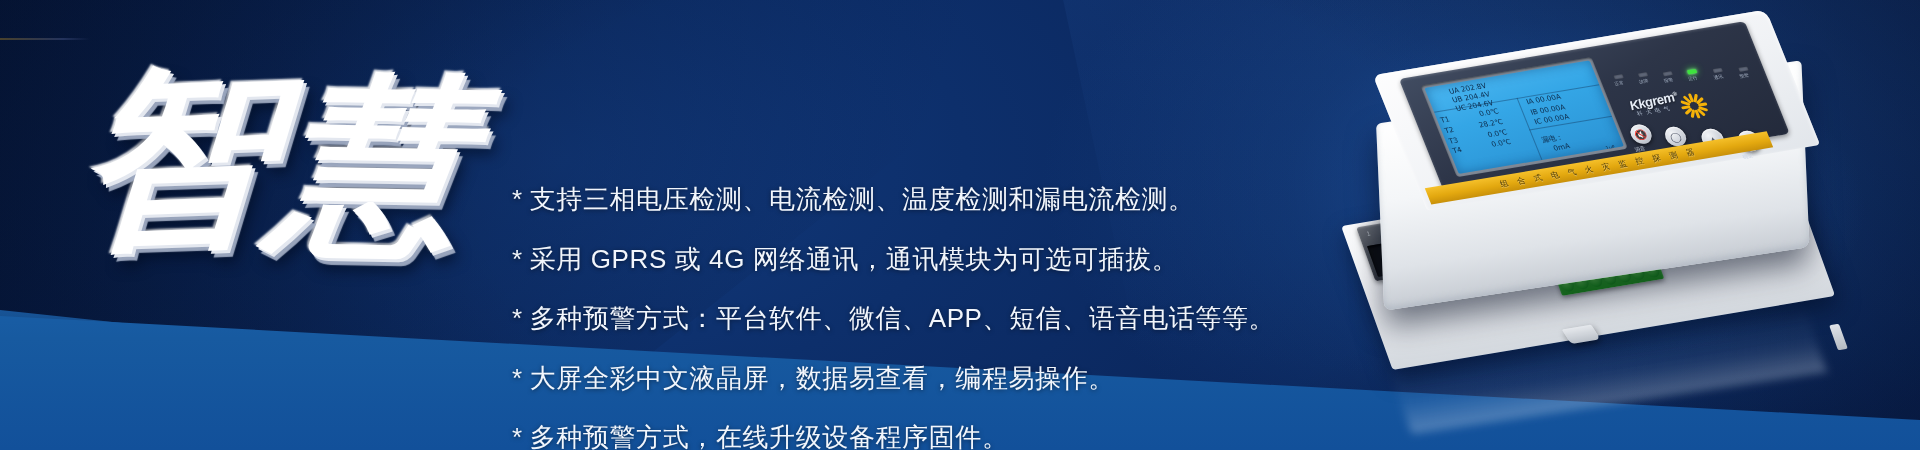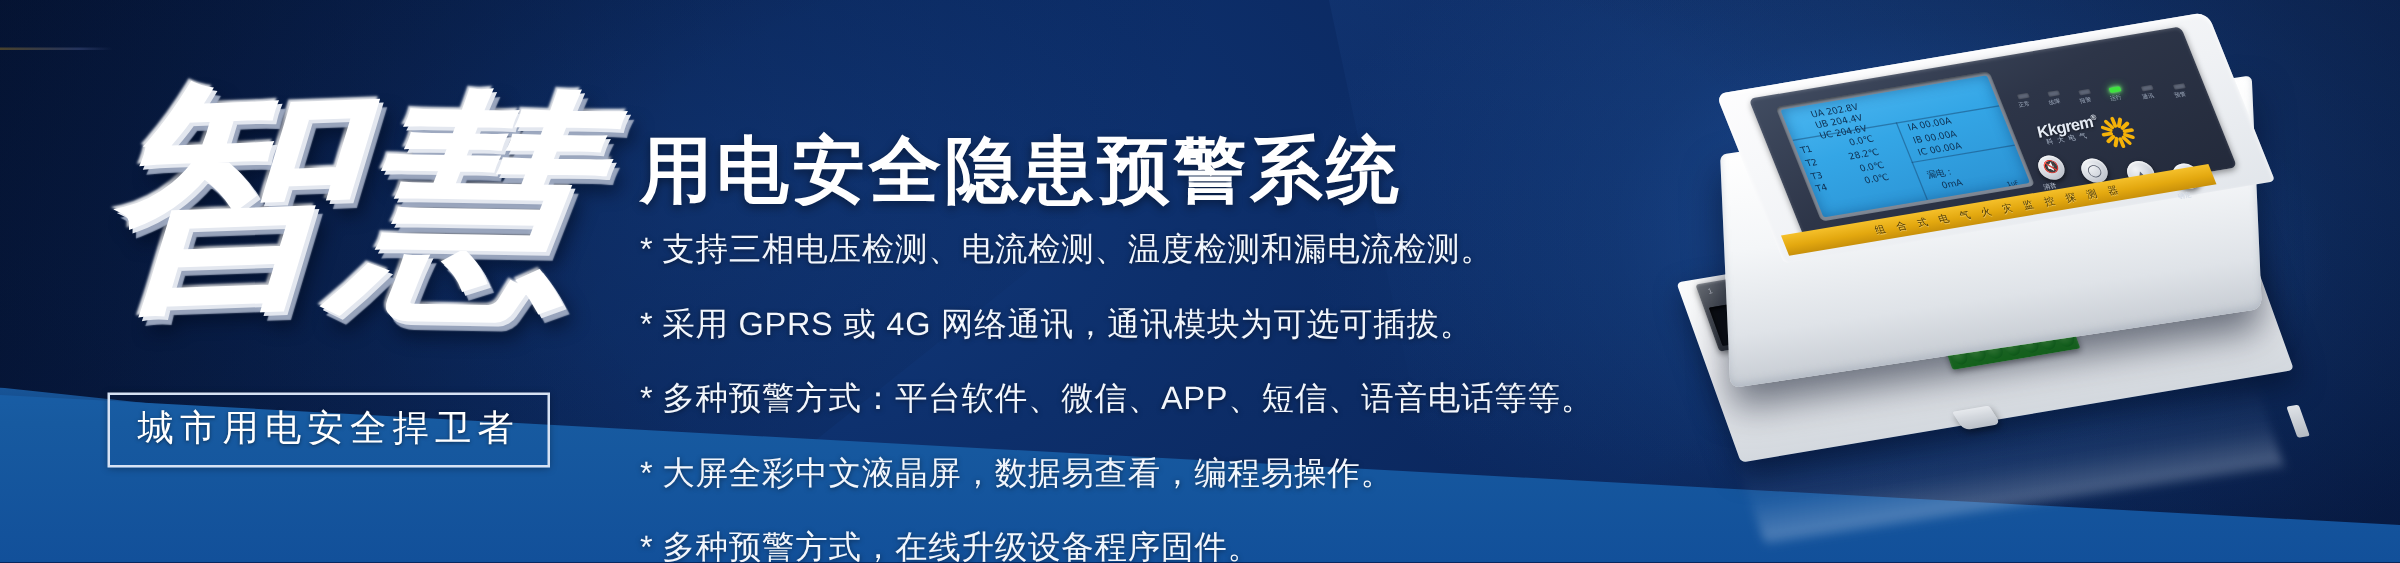--- a/index.html
+++ b/index.html
@@ -303,25 +303,21 @@
   <div class="bg-vignette"></div>
   <div class="wedge-light2"></div>
   <div class="wedge-light"></div>
   <div class="thin-line"></div>
 
   <div class="calli">
     <span class="calli-char c1">智</span>
     <span class="calli-char c2">慧</span>
   </div>
 
-  <div class="tagline-box">
-    <div class="tagline-text">城市用电安全捍卫者</div>
-  </div>
-
-  <div class="headline">用电安全隐患预警系统</div>
+
 
   <div class="bullets">
     <div class="bullet">
       <span class="star">*</span><span>支持三相电压检测、电流检测、温度检测和漏电流检测。</span>
     </div>
     <div class="bullet">
       <span class="star">*</span><span>采用 GPRS 或 4G 网络通讯，通讯模块为可选可插拔。</span>
     </div>
     <div class="bullet">
       <span class="star">*</span><span>多种预警方式：平台软件、微信、APP、短信、语音电话等等。</span>

